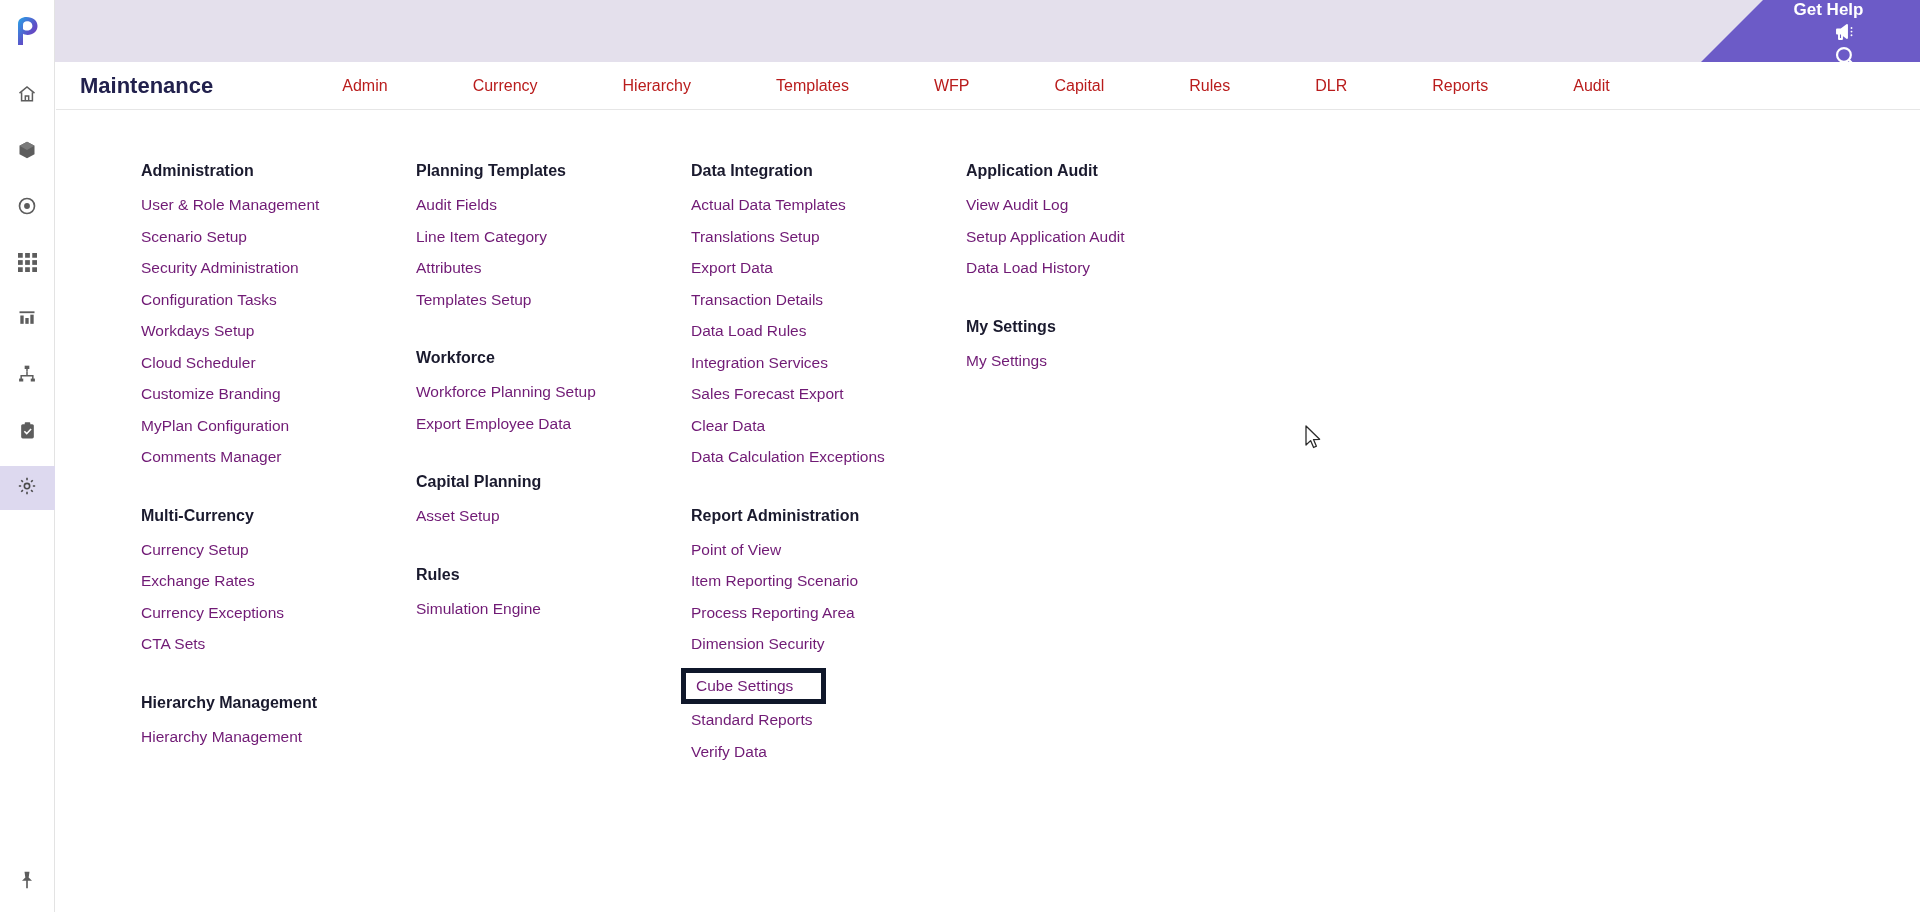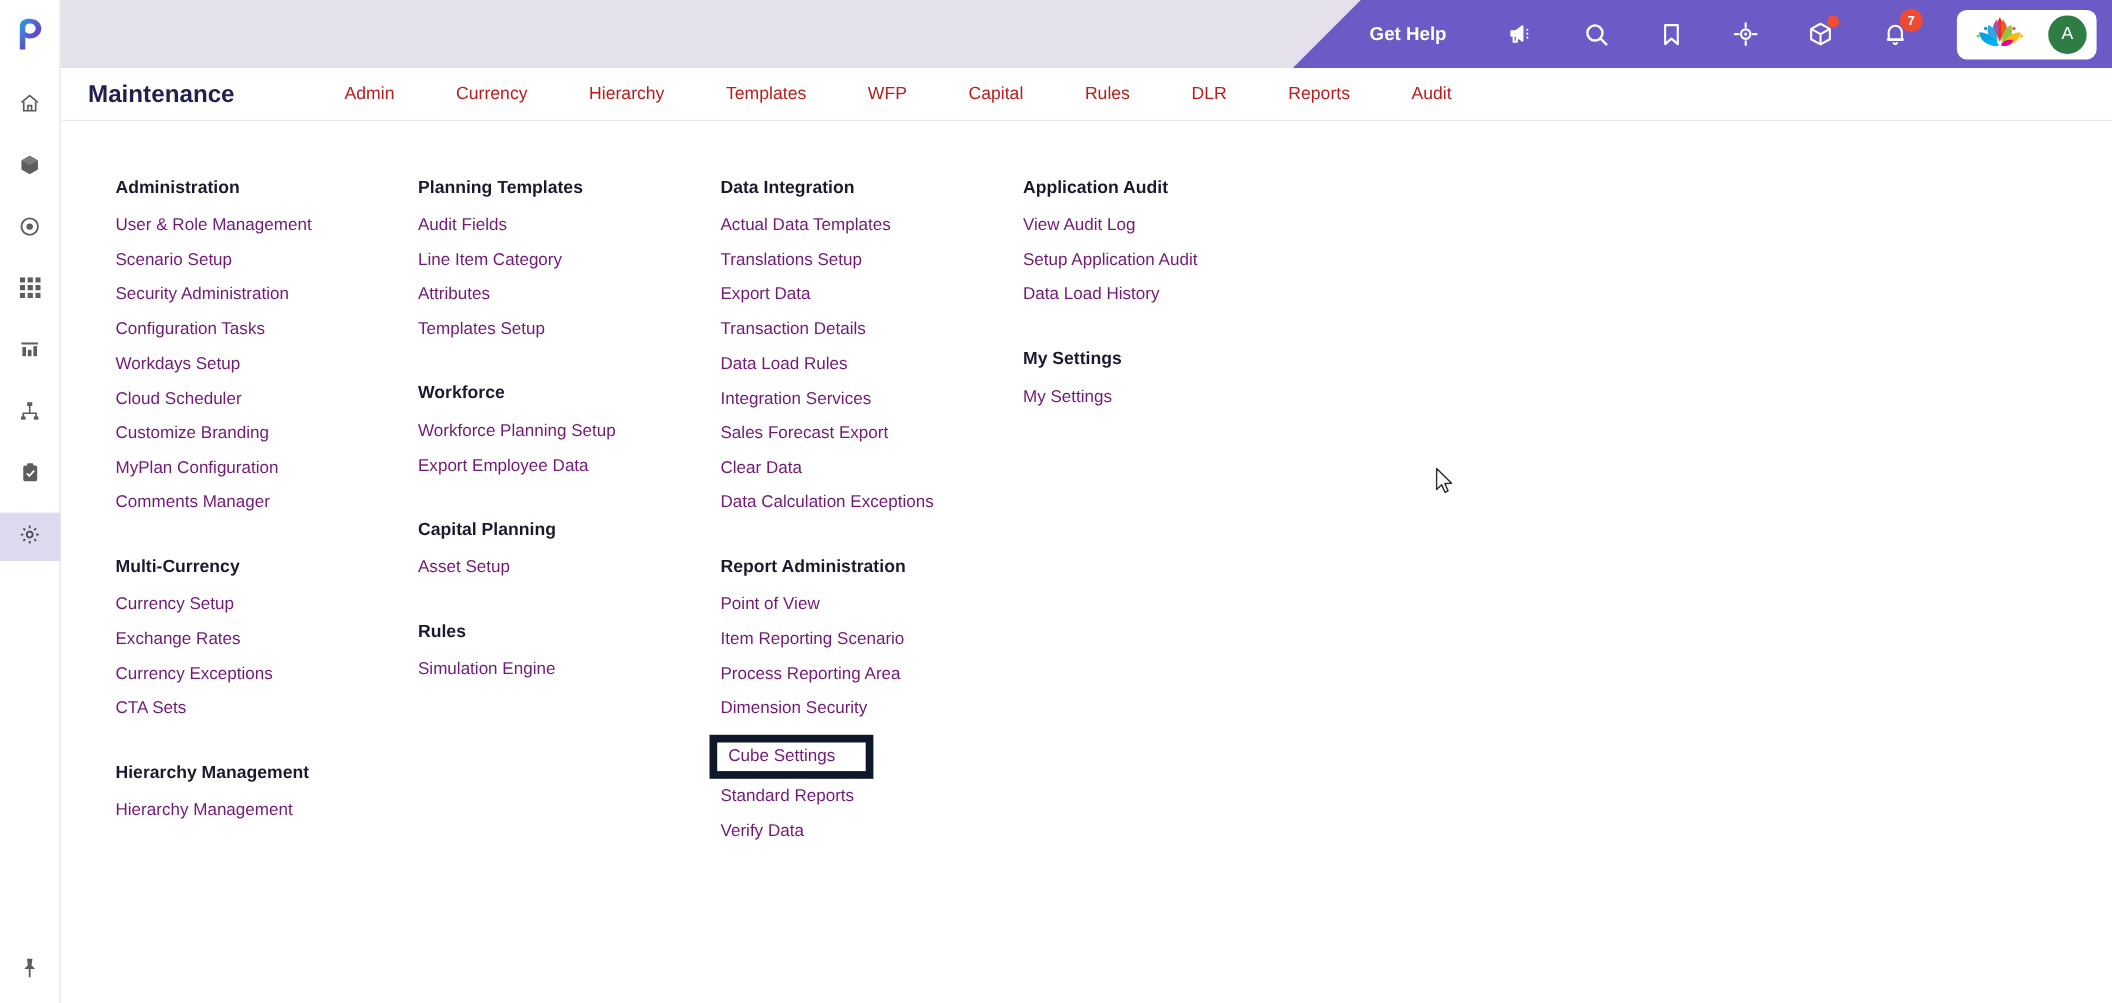--- a/index.html
+++ b/index.html
@@ -14,23 +14,24 @@
   
   .topbar {
     position: absolute; top: 0; left: 0; width: 1920px; height: 62px;
     background: #e4e0ec;
     display: flex; align-items: center;
   }
   .topbar-right {
     position: absolute; top: 0; right: 0; height: 62px;
     background: #6c5bc7;
     display: flex; align-items: center;
-    padding-left: 70px; padding-right: 14px;
+    padding-left: 70px; 
     border-bottom-left-radius: 0;
     clip-path: polygon(62px 0, 100% 0, 100% 100%, 0 100%);
+    flex-direction: column;
   }
   .topbar-right::before {
     content: ""; position: absolute; left: -1px; top: 0; bottom: 0; width: 80px;
   }
   .get-help {
     color: #ffffff; font-size: 17px; font-weight: bold;
     margin-right: 34px; white-space: nowrap; cursor: pointer;
   }
   .hicon {
     width: 32px; height: 32px; margin: 0 18px;
@@ -78,52 +79,52 @@
     cursor: pointer; color: #5d5d5d;
   }
   .rail-item.active { background: #ddd9ef; }
   .rail-spacer { flex: 1; }
   .rail-bottom { width: 55px; height: 60px; display: flex; align-items: center; justify-content: center; cursor: pointer; }
 
   
   .navbar {
     position: absolute; top: 62px; left: 56px; right: 0; height: 48px;
     background: #ffffff; border-bottom: 1px solid #e6e6e6;
-    display: flex; align-items: center;
+    display: flex; align-items: center; gap: 29px;
   }
   .page-title {
     font-size: 22px; font-weight: bold; color: #22214d;
     margin-left: 24px; margin-right: 100px; white-space: nowrap;
   }
   .tab {
     font-size: 16px; color: #b91c1c; margin-right: 56px;
     white-space: nowrap; cursor: pointer;
   }
 
   
   .menu {
     position: absolute; top: 110px; left: 56px; right: 0; bottom: 0;
     background: #ffffff;
-    display: flex; padding-top: 52px;
+    display: flex; padding-top: 52px; padding-left: 36px;
   }
   .col { width: 275px; }
   .col.c1 { margin-left: 49px; }
   .group { margin-bottom: 26px; }
   .group-title {
     font-size: 16px; font-weight: bold; color: #1a1a2e;
     margin-bottom: 17px; white-space: nowrap;
   }
   .link {
     font-size: 15.5px; color: #701a75;
     margin-bottom: 16px; cursor: pointer; white-space: nowrap;
     display: inline-block;
   }
   .link-row { line-height: 1; }
   .link.highlighted {
-    border: 7px solid #0f172a;
+    border: 5px solid #0f172a;
     padding: 5px 28px 6px 10px;
     margin-left: -10px;
     margin-bottom: 8px;
     background: #ffffff;
   }
 
   
   .cursor { position: absolute; left: 1305px; top: 425px; z-index: 40; pointer-events: none; }
 </style>
 </head>

